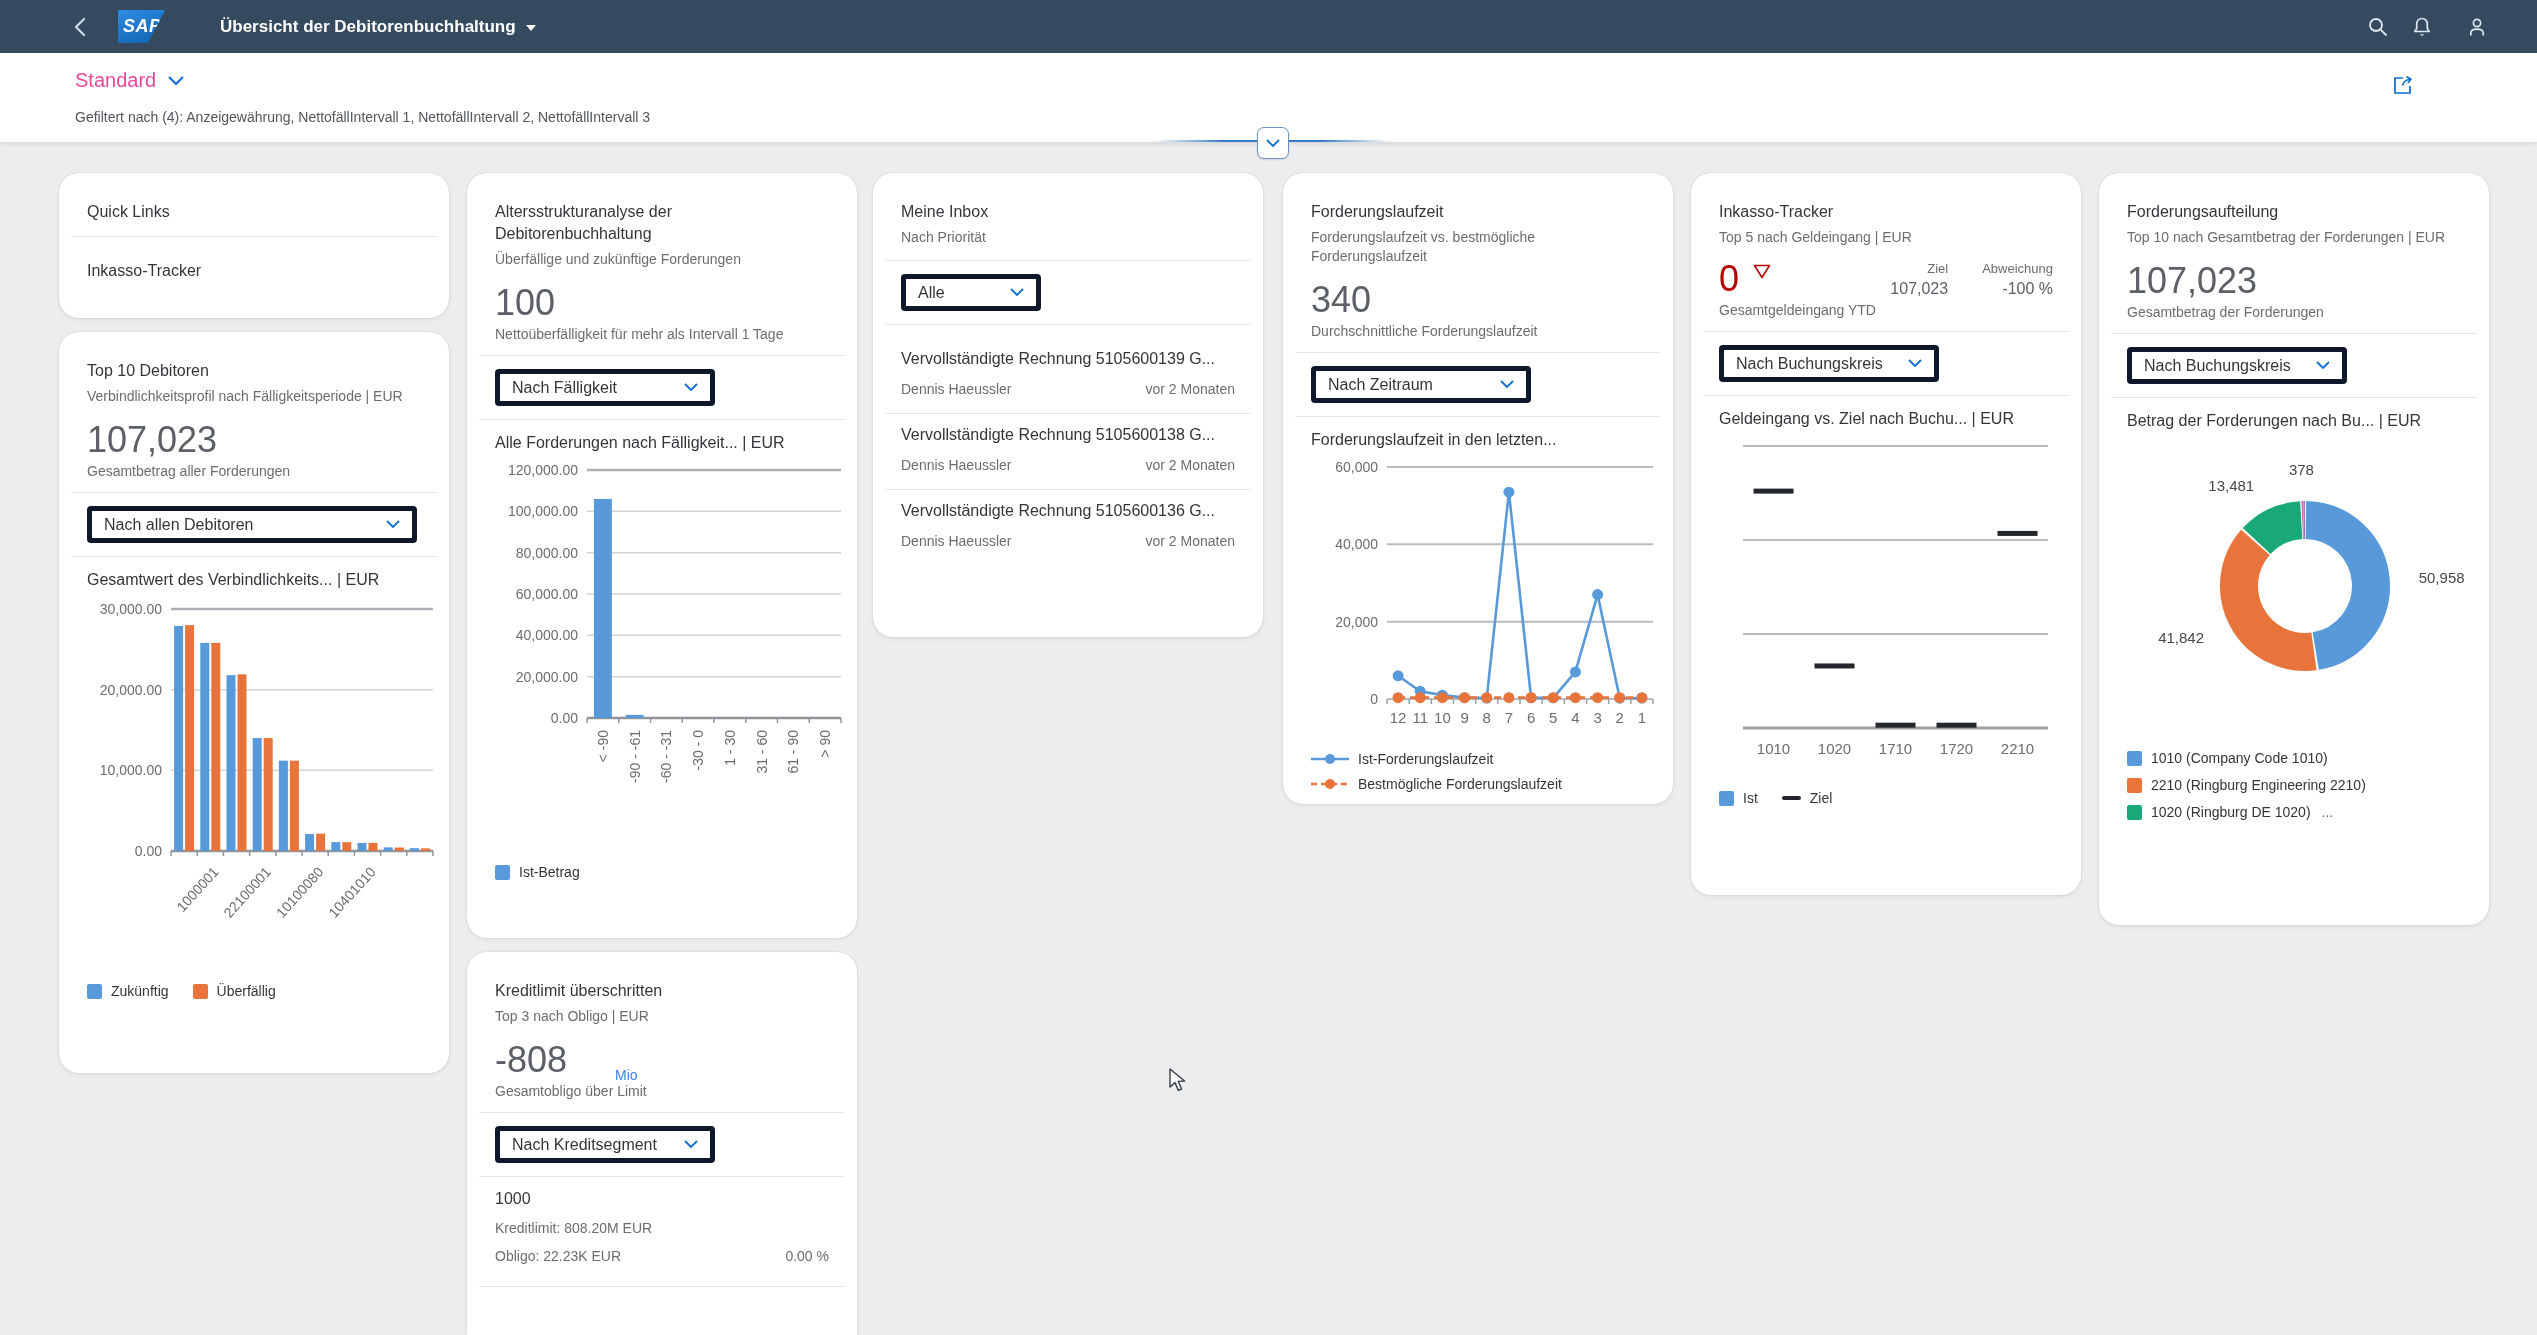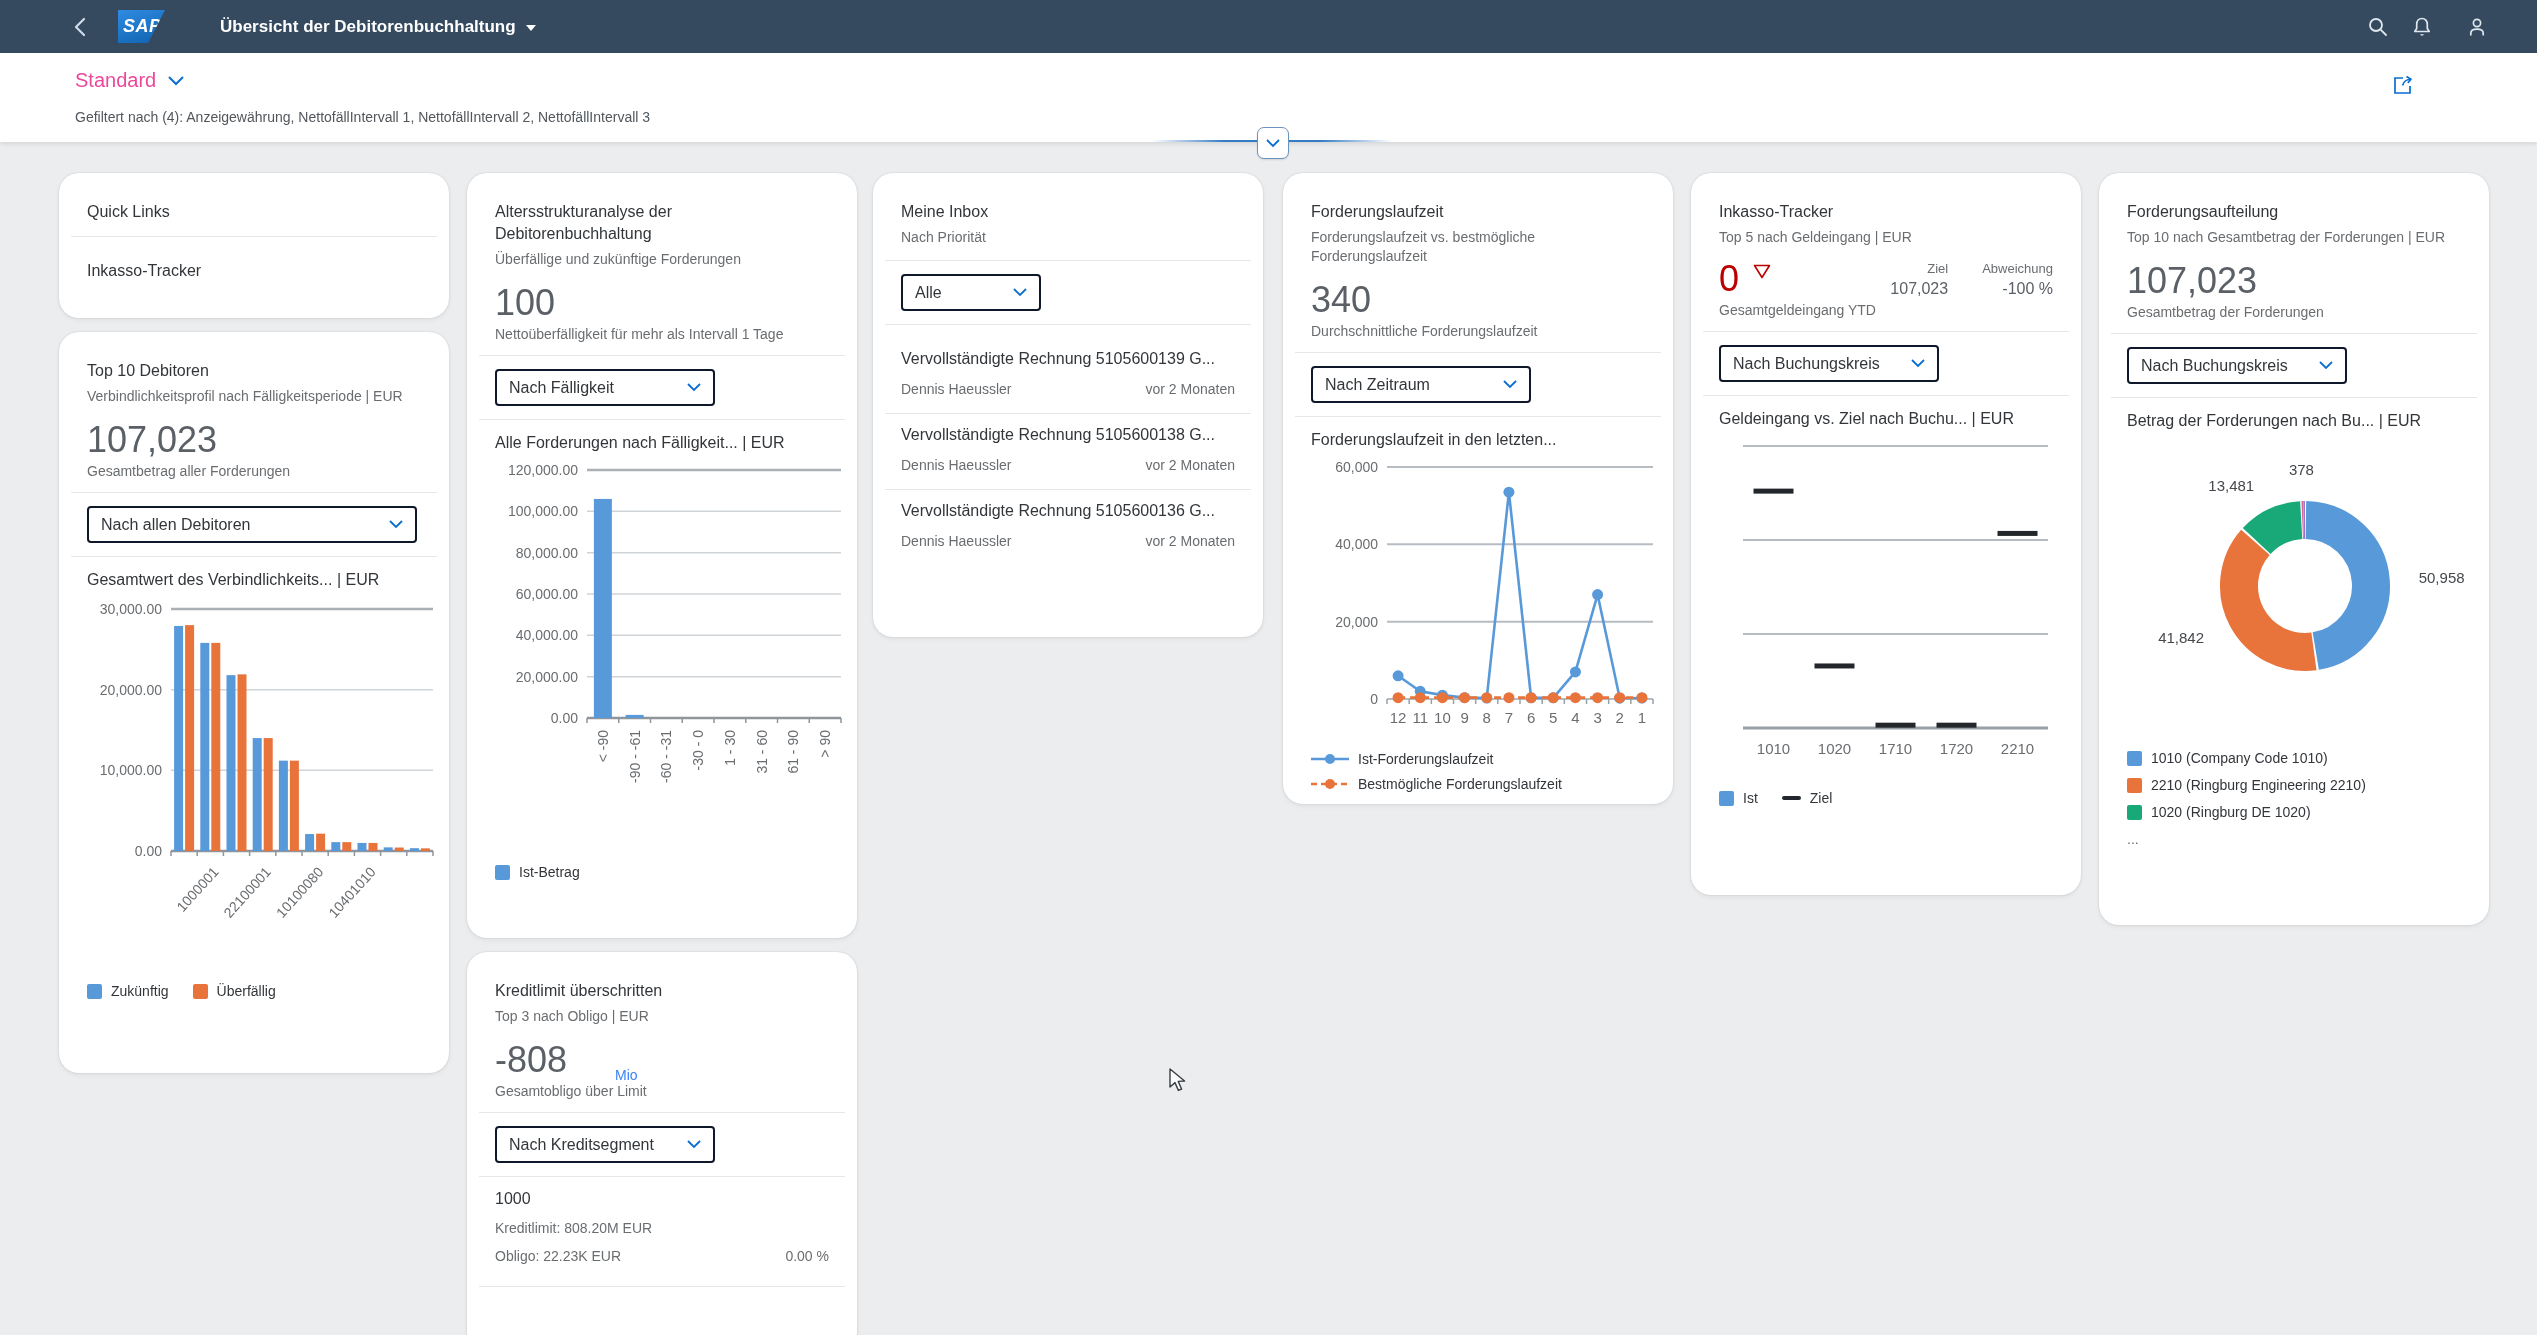--- a/index.html
+++ b/index.html
@@ -29,26 +29,26 @@
   .expand-btn{position:absolute;left:1257px;top:127px;width:30px;height:30px;background:#fff;border:1px solid #6a93bd;border-radius:7px;display:flex;align-items:center;justify-content:center;cursor:pointer;box-shadow:0 1px 2px rgba(0,0,0,.12);}
   
   .card{position:absolute;width:390px;background:#fff;border-radius:20px;padding:28px;box-sizing:border-box;overflow:hidden;box-shadow:0 0 2px rgba(0,0,0,.14),0 2px 5px rgba(0,0,0,.06);}
   .c-title{font-size:16px;color:#32363a;line-height:22px;}
   .c-sub{font-size:14px;color:#6a6d70;line-height:19px;margin-top:5px;max-width:332px;}
   .kpi{font-size:36px;font-weight:300;color:#5b6067;margin-top:14px;line-height:40px;}
   .kpi.red{color:#bb0000;}
   .kpi-lbl{font-size:14px;color:#6a6d70;margin-top:3px;position:relative;}
   .kpi-unit{position:absolute;left:92px;top:-16px;font-size:14px;color:#3b82f6;margin-left:28px;}
   .hr{height:1px;background:#e4e7ea;margin:13px -16px;}
-  .dd{display:inline-flex;align-items:center;justify-content:space-between;border:2px solid #0f172a;border-radius:4px;height:37px;padding:0 12px;font-size:16px;color:#32363a;min-width:220px;box-sizing:border-box;gap:20px;cursor:pointer;background:#fff;}
+  .dd{display:inline-flex;align-items:center;justify-content:space-between;border:5px solid #0f172a;border-radius:4px;height:37px;padding:0 12px;font-size:16px;color:#32363a;min-width:220px;box-sizing:border-box;gap:20px;cursor:pointer;background:#fff;}
   .dd.w-sm{min-width:140px;}
   .dd.w-lg{min-width:330px;}
   .ch-title{font-size:16px;color:#32363a;margin:14px 0 4px;}
   .legend{display:flex;gap:24px;align-items:flex-end;font-size:14px;color:#32363a;margin-top:4px;flex-wrap:wrap;}
-  .legend.stack{flex-direction:column;align-items:flex-start;gap:9px;}
+  .legend.stack{flex-direction:row;align-items:center;gap:9px;}
   .lg-item{display:flex;align-items:center;gap:9px;}
   .lg-sq{width:15px;height:15px;border-radius:2px;display:inline-block;}
   .lg-dash{width:19px;height:4px;border-radius:2px;display:inline-block;}
   .link-item{font-size:16px;color:#32363a;padding:12px 0 4px;cursor:pointer;}
   
   .inb-item{padding:12px 0 16px;cursor:pointer;}
   .inb-title{font-size:16px;color:#32363a;white-space:nowrap;overflow:hidden;}
   .inb-row{display:flex;justify-content:space-between;font-size:14px;color:#6a6d70;margin-top:13px;}
   
   .kr-id{font-size:16px;color:#32363a;margin-top:2px;}

